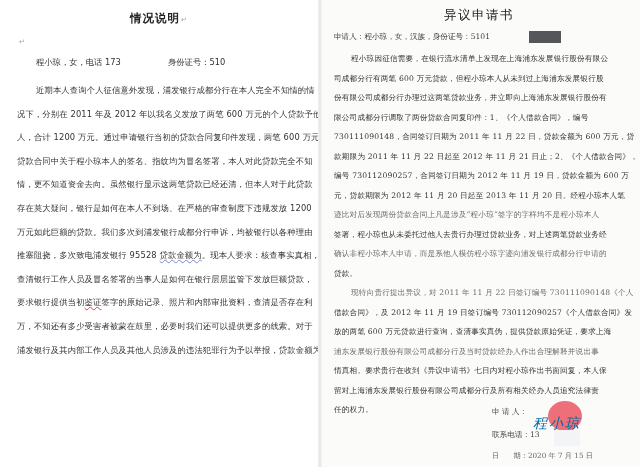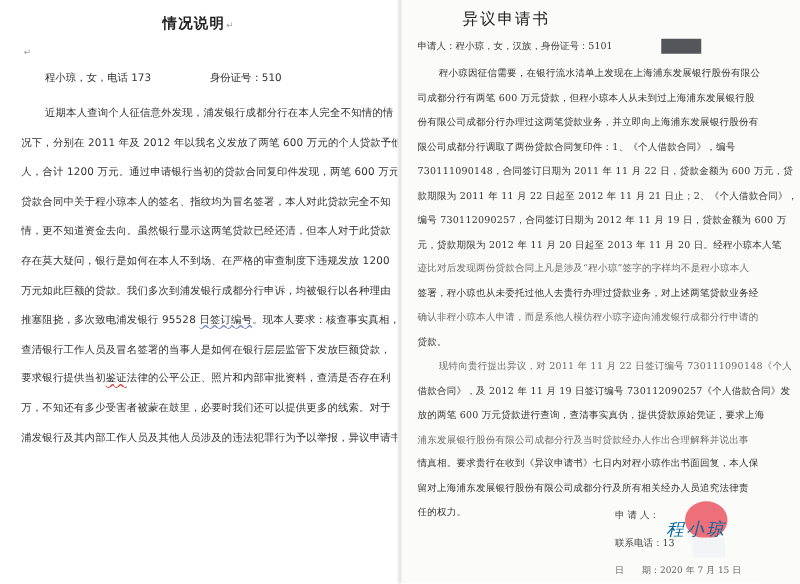--- a/index.html
+++ b/index.html
@@ -40,21 +40,21 @@
     }
     .l-line.indent { padding-left: 19px; }
     .u-wavy { text-decoration: underline; text-decoration-style: wavy; text-decoration-color: #7a8cc7; }
     .u-red { text-decoration: underline; text-decoration-style: wavy; text-decoration-color: #d04848; }
     .l-empty2 { position: absolute; left: 19px; top: 404px; font-size: 7px; color: #9aa0a8; }
     .l-reporter { position: absolute; left: 233px; top: 424px; font-size: 8.3px; color: #333; white-space: nowrap; margin-left: 16px; }
     .l-phone { position: absolute; left: 233px; top: 449px; font-size: 8.3px; color: #333; white-space: nowrap; margin-left: 37px; }
 
     
     .r-title {
-      position: absolute; left: 0; width: 266px; top: 7px; 
+      position: absolute; left: 0; width: 266px; top: 7px; text-align: center;
       font-family: "DejaVu Serif", serif; font-size: 12.5px; color: #222; letter-spacing: 1.5px; padding-left: 48px;
     }
     .r-applicant {
       position: absolute; left: 12px; top: 32px; font-family: "DejaVu Serif", serif;
       font-size: 7.6px; color: #3a3a3a; white-space: nowrap;
     }
     .redact {
       position: absolute; left: 207px; top: 31px; width: 32px; height: 12px;
       background: #55565a;
     }
@@ -96,25 +96,25 @@
   </div>
 
   <div class="l-body">
     <div class="l-line indent">近期本人查询个人征信意外发现，浦发银行成都分行在本人完全不知情的情</div>
     <div class="l-line">况下，分别在 2011 年及 2012 年以我名义发放了两笔 600 万元的个人贷款予他</div>
     <div class="l-line">人，合计 1200 万元。通过申请银行当初的贷款合同复印件发现，两笔 600 万元</div>
     <div class="l-line">贷款合同中关于程小琼本人的签名、指纹均为冒名签署，本人对此贷款完全不知</div>
     <div class="l-line">情，更不知道资金去向。虽然银行显示这两笔贷款已经还清，但本人对于此贷款</div>
     <div class="l-line">存在莫大疑问，银行是如何在本人不到场、在严格的审查制度下违规发放 1200</div>
     <div class="l-line">万元如此巨额的贷款。我们多次到浦发银行成都分行申诉，均被银行以各种理由</div>
-    <div class="l-line"><span>推塞阻挠，多次致电浦发银行 95528 </span><span class="u-wavy">日签订编号</span><span>。现本人要求：核查事实真相，</span></div>
+    <div class="l-line"><span>推塞阻挠，多次致电浦发银行 95528 </span><span class="u-wavy">贷款金额为</span><span>。现本人要求：核查事实真相，</span></div>
     <div class="l-line">查清银行工作人员及冒名签署的当事人是如何在银行层层监管下发放巨额贷款，</div>
-    <div class="l-line"><span>要求银行提供当初</span><span class="u-red">鉴证</span><span>法律的公平公正、照片和内部审批资料，查清是否存在利</span></div>
+    <div class="l-line"><span>要求银行提供当初</span><span class="u-red">鉴证</span><span>签字的原始记录、照片和内部审批资料，查清是否存在利</span></div>
     <div class="l-line">万，不知还有多少受害者被蒙在鼓里，必要时我们还可以提供更多的线索。对于</div>
-    <div class="l-line">浦发银行及其内部工作人员及其他人员涉及的违法犯罪行为予以举报，异议申请书</div>
+    <div class="l-line">浦发银行及其内部工作人员及其他人员涉及的违法犯罪行为予以举报，贷款金额为</div>
     <div class="l-line"><span>法律的公平公正，保障公民的合法权益。</span><span class="mark">↵</span></div>
   </div>
 
   <div class="l-empty2">↵</div>
   <div class="l-reporter">
     <span>举报人：程小琼</span><span class="mark">↵</span>
   </div>
   <div class="l-phone">电　话：13</div>
 </div>
 

